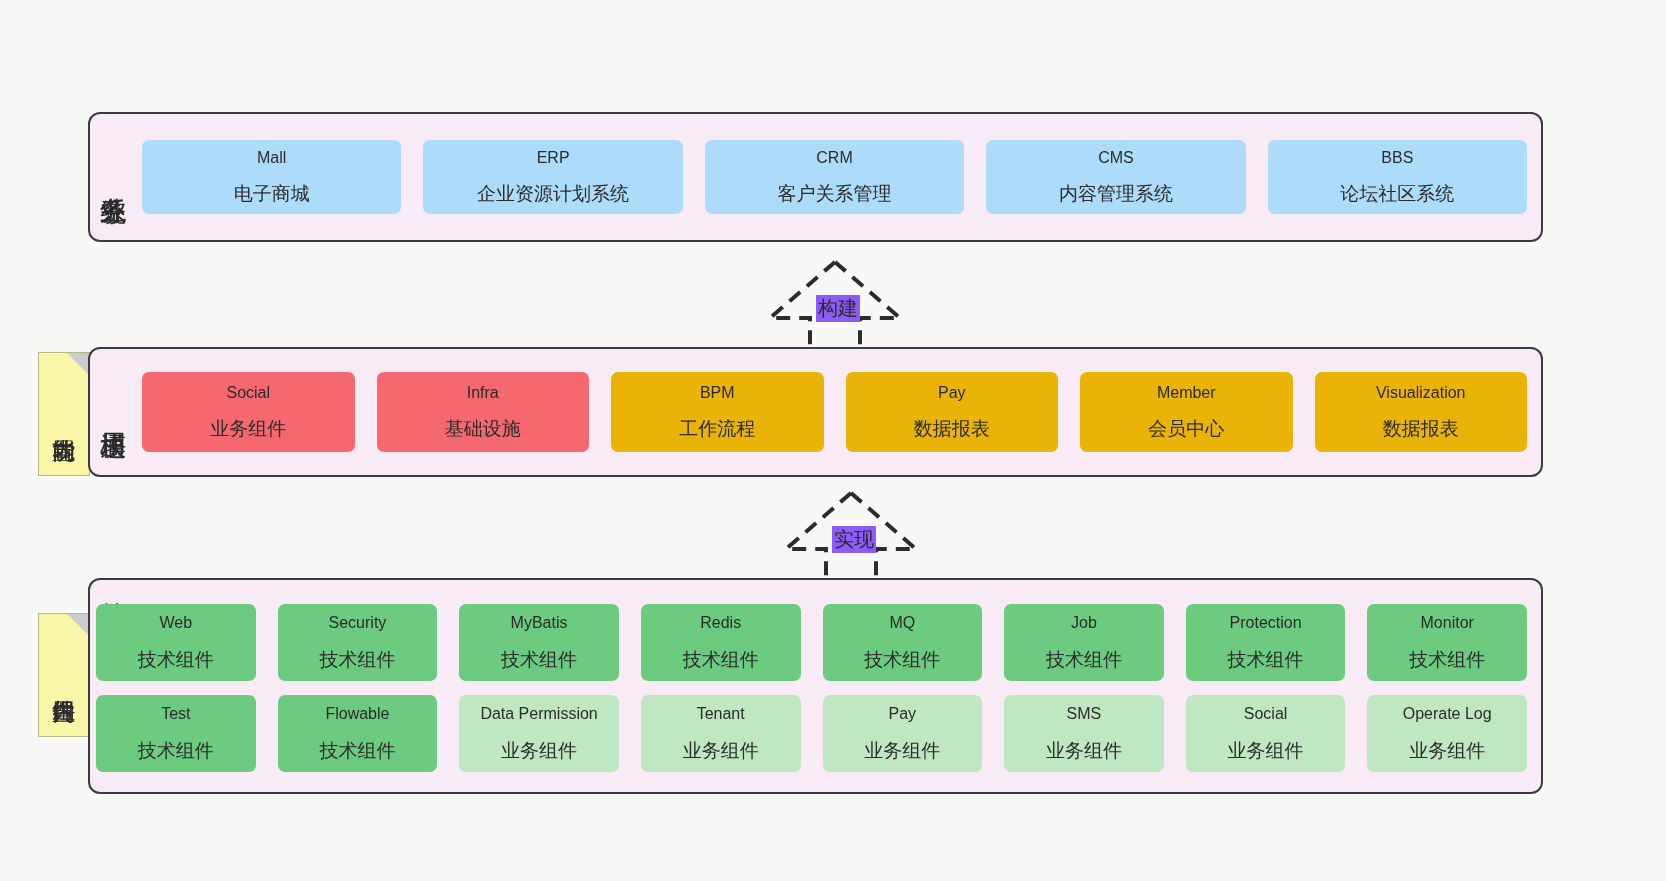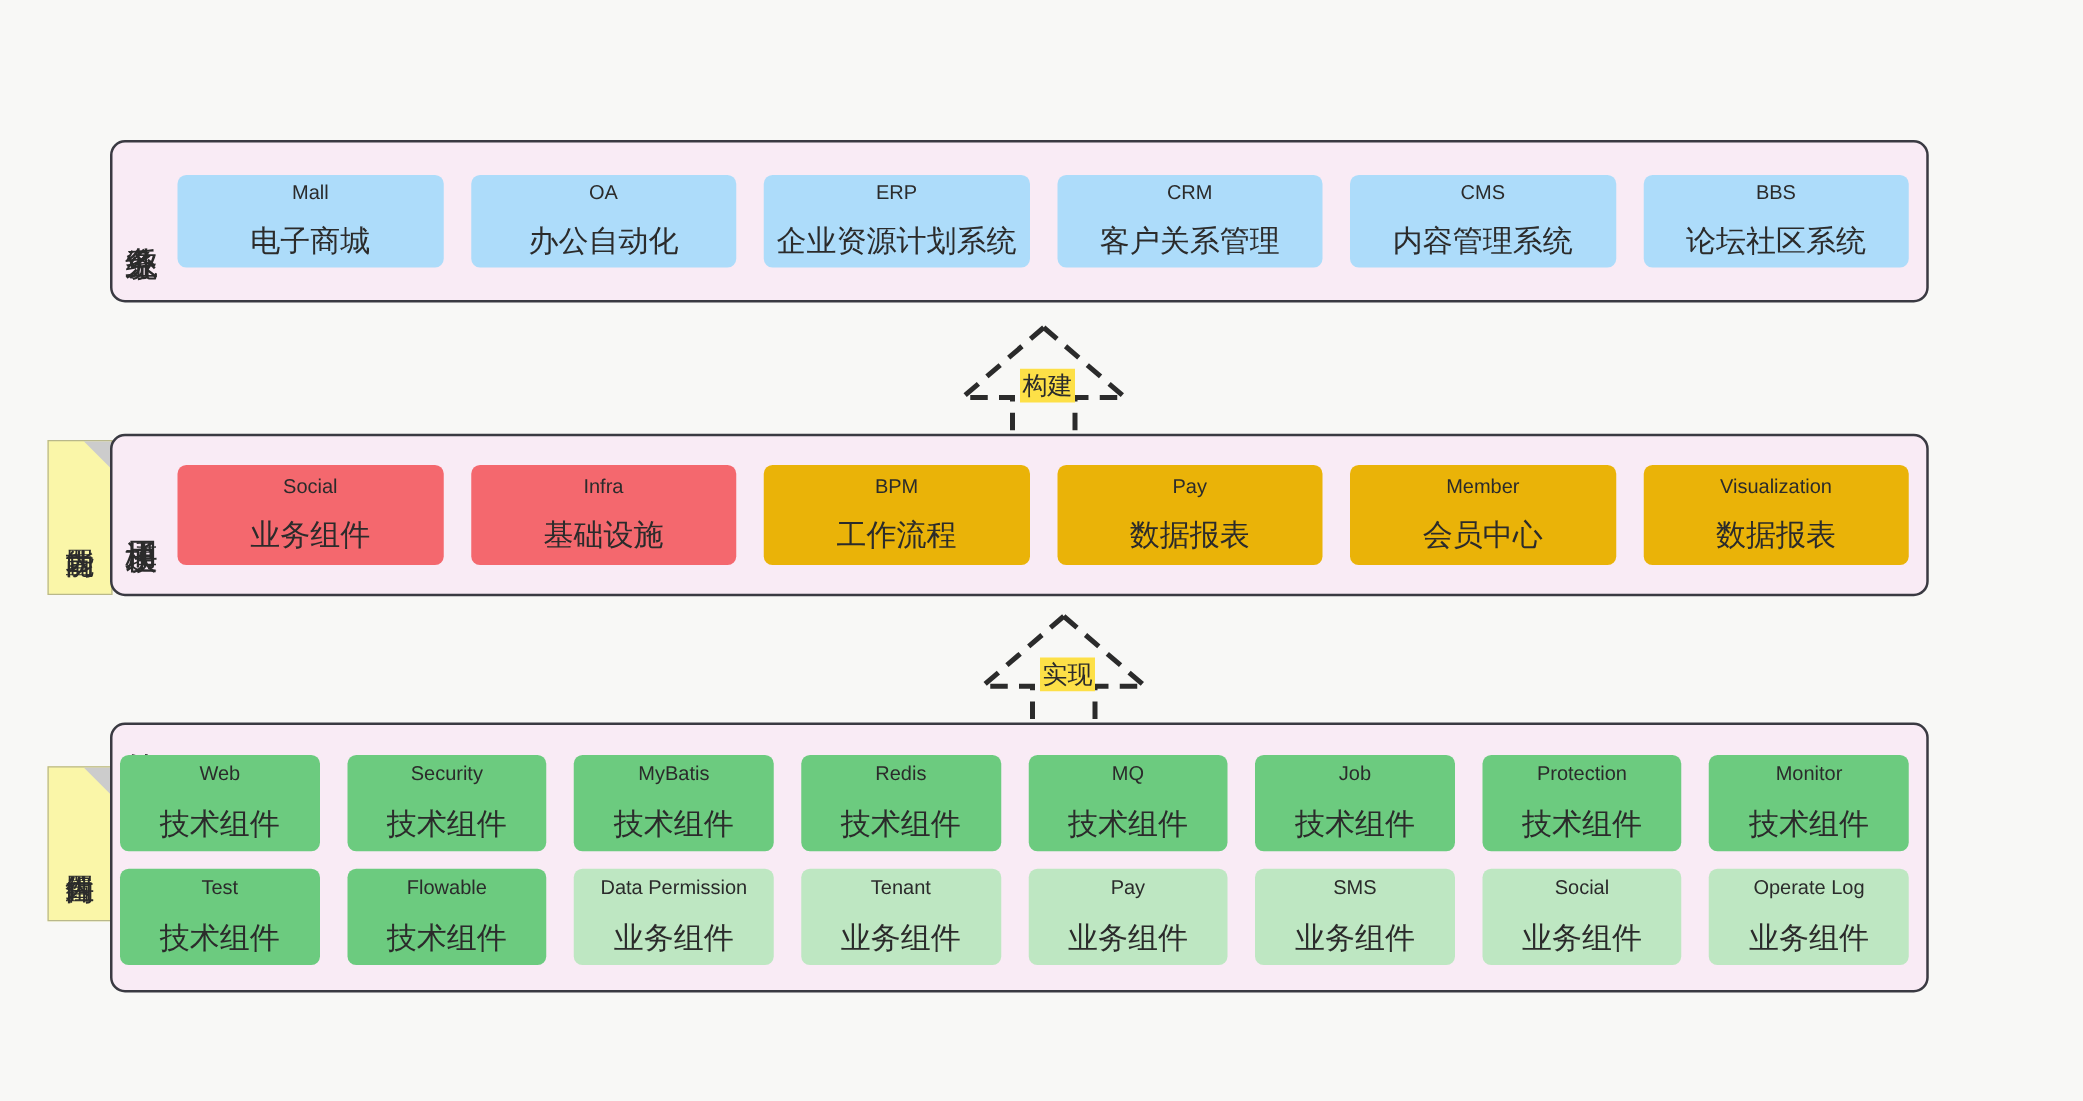--- a/index.html
+++ b/index.html
@@ -58,21 +58,21 @@
     display:flex;
     flex-direction:column;
     align-items:center;
     justify-content:center;
     text-align:center;
     box-sizing:border-box;
     padding:4px 6px;
     line-height:1.17;
   }
   .cell .en{font-size:16px;}
-  .cell .cn{font-size:24px;margin-top:16px;}
+  .cell .cn{font-size:19px;margin-top:16px;}
 
   .blue{background:#ADDCFA;}
   .red{background:#F4686E;}
   .pink{background:#eab308;}
   .green{background:#6CCB7F;}
   .lgreen{background:#BEE7C2;}
 
   
   #layer-business{left:88px;top:112px;width:1455px;height:130px;}
   #layer-business .cell{height:74px;}
@@ -108,21 +108,21 @@
   }
   #note-common{left:38px;top:352px;height:124px;}
   #note-framework{left:38px;top:613px;height:124px;}
 
   
   .arrow-wrap{position:absolute;}
   .arrow-label{
     position:absolute;
     font-size:20px;
     color:#2B2B2B;
-    background:#fde047;
+    background:#8b5cf6;
     padding:0 2px;
     white-space:nowrap;
   }
   #arrow-build{left:750px;top:256px;width:170px;height:92px;}
   #arrow-build .arrow-label{left:66px;top:39px;}
   #arrow-impl{left:766px;top:487px;width:170px;height:92px;}
   #arrow-impl .arrow-label{left:66px;top:39px;}
 </style>
 </head>
 <body>
@@ -131,24 +131,20 @@
 
   <div class="layer" id="layer-business">
     <div class="layer-title">业务系统</div>
     <div class="layer-body">
       <div class="row">
         <div class="cell blue">
           <span class="en">Mall</span>
           <span class="cn">电子商城</span>
         </div>
         <div class="cell blue">
-          <span class="en">OA</span>
-          <span class="cn">办公自动化</span>
-        </div>
-        <div class="cell blue">
           <span class="en">ERP</span>
           <span class="cn">企业资源计划系统</span>
         </div>
         <div class="cell blue">
           <span class="en">CRM</span>
           <span class="cn">客户关系管理</span>
         </div>
         <div class="cell blue">
           <span class="en">CMS</span>
           <span class="cn">内容管理系统</span>

